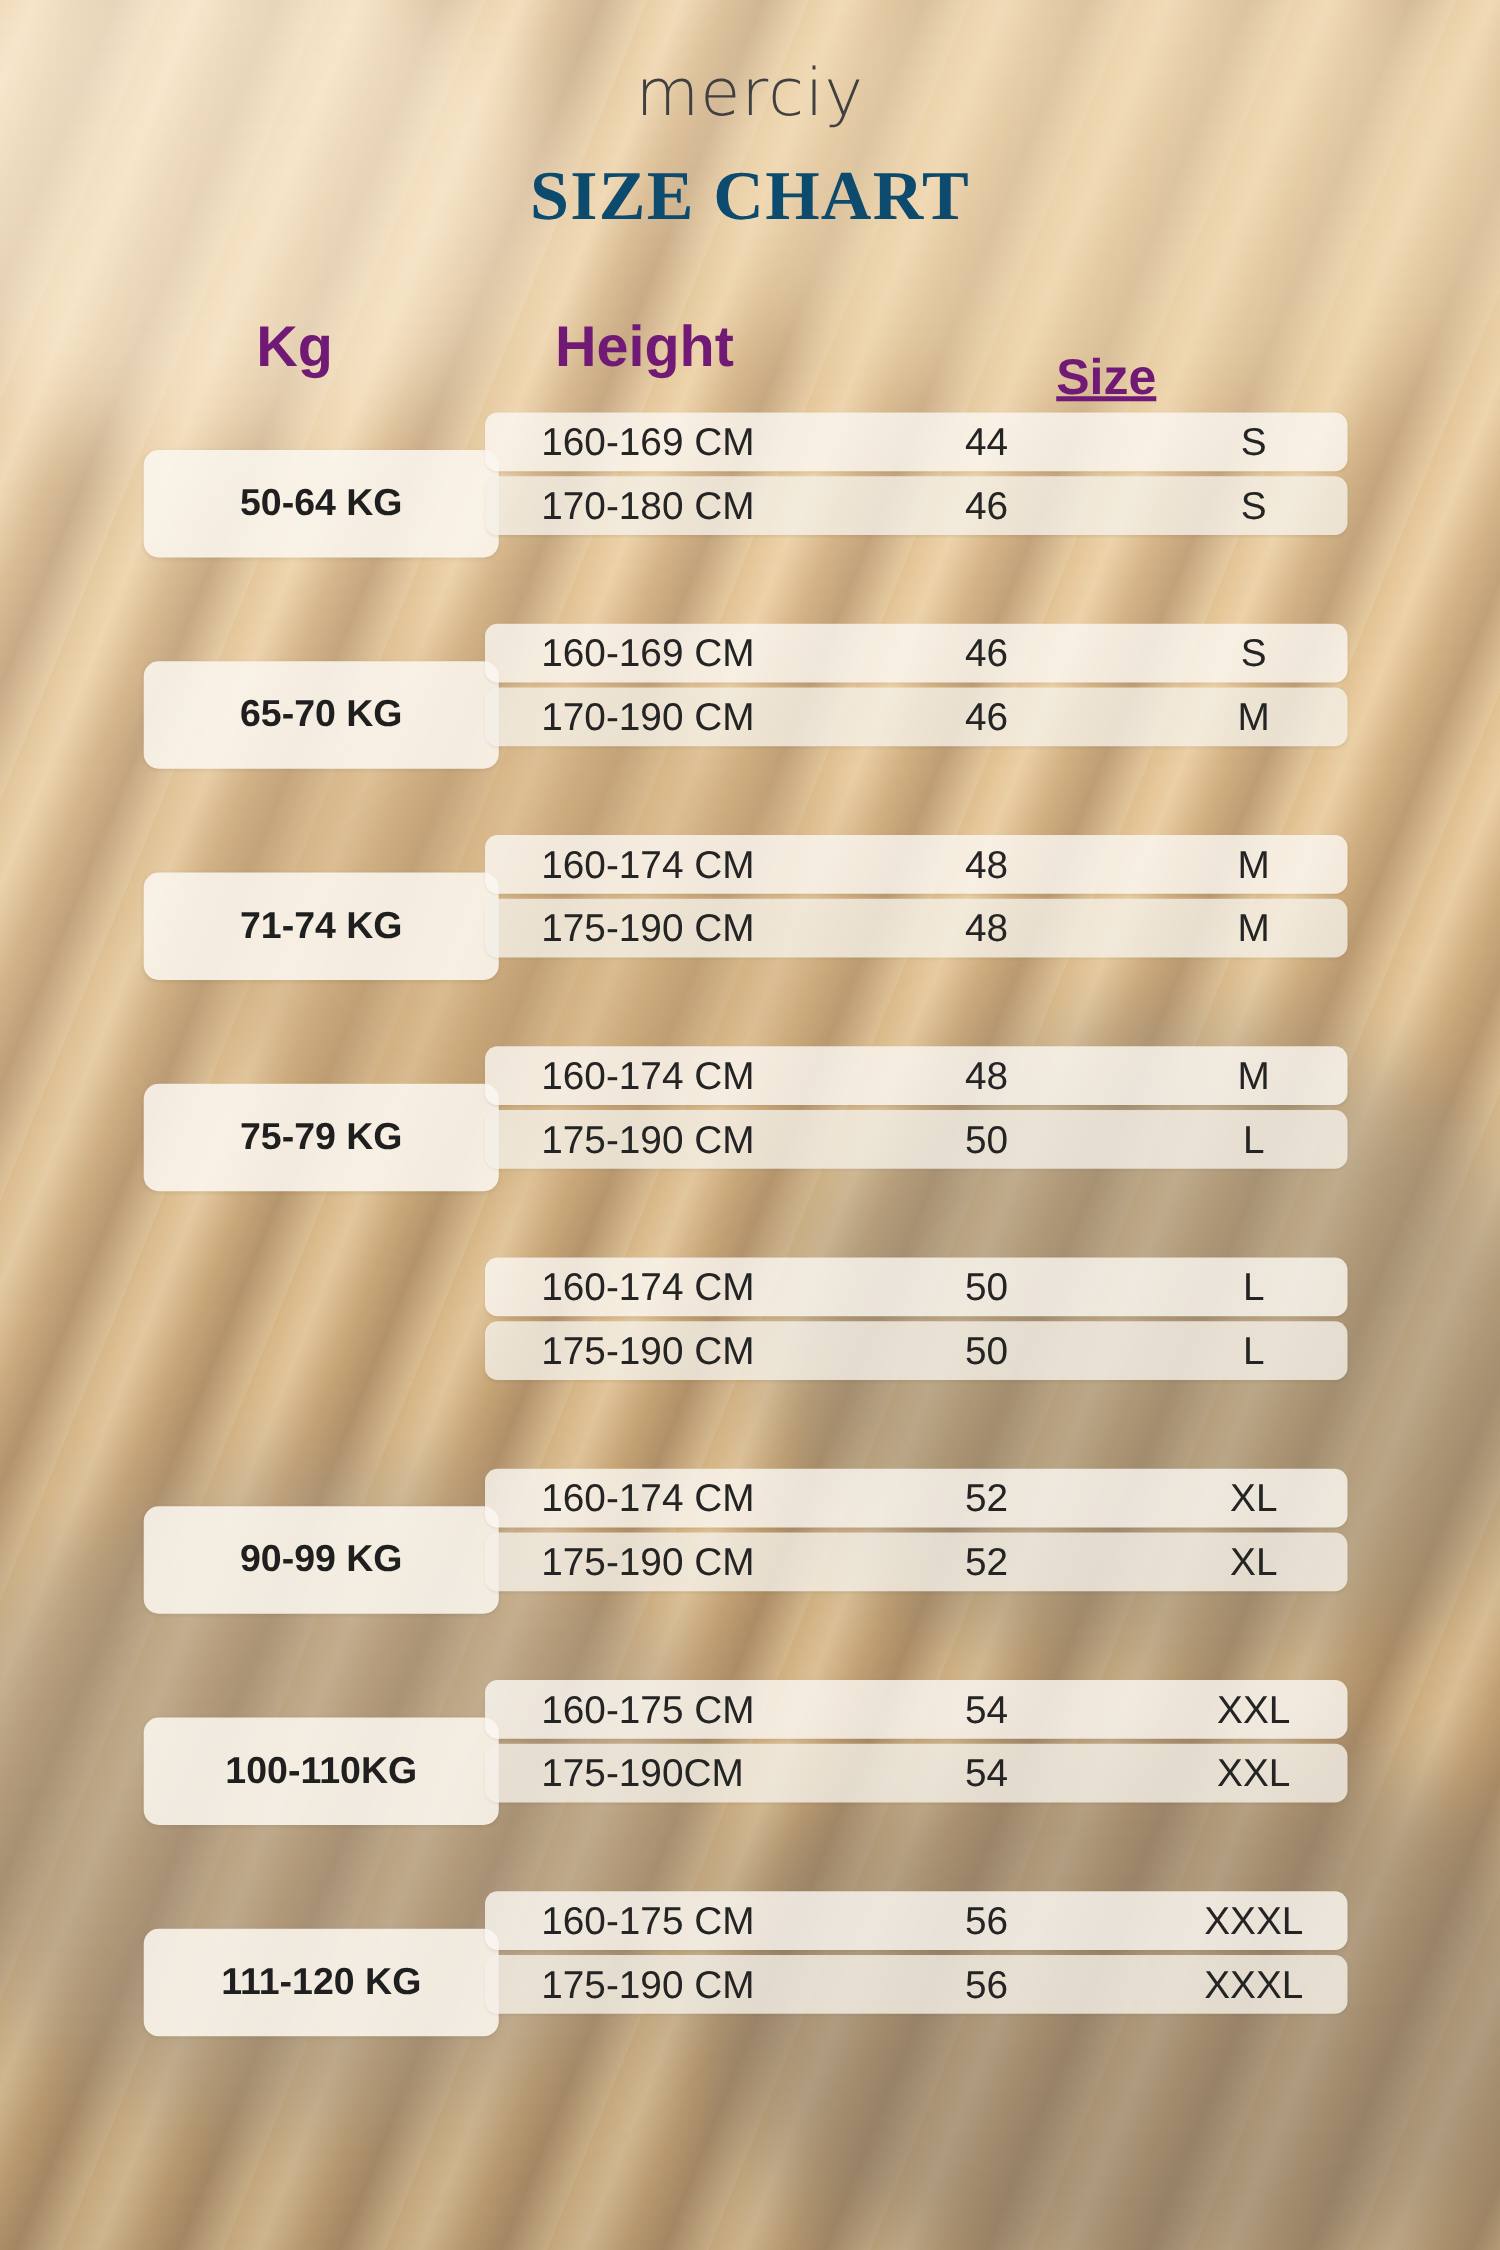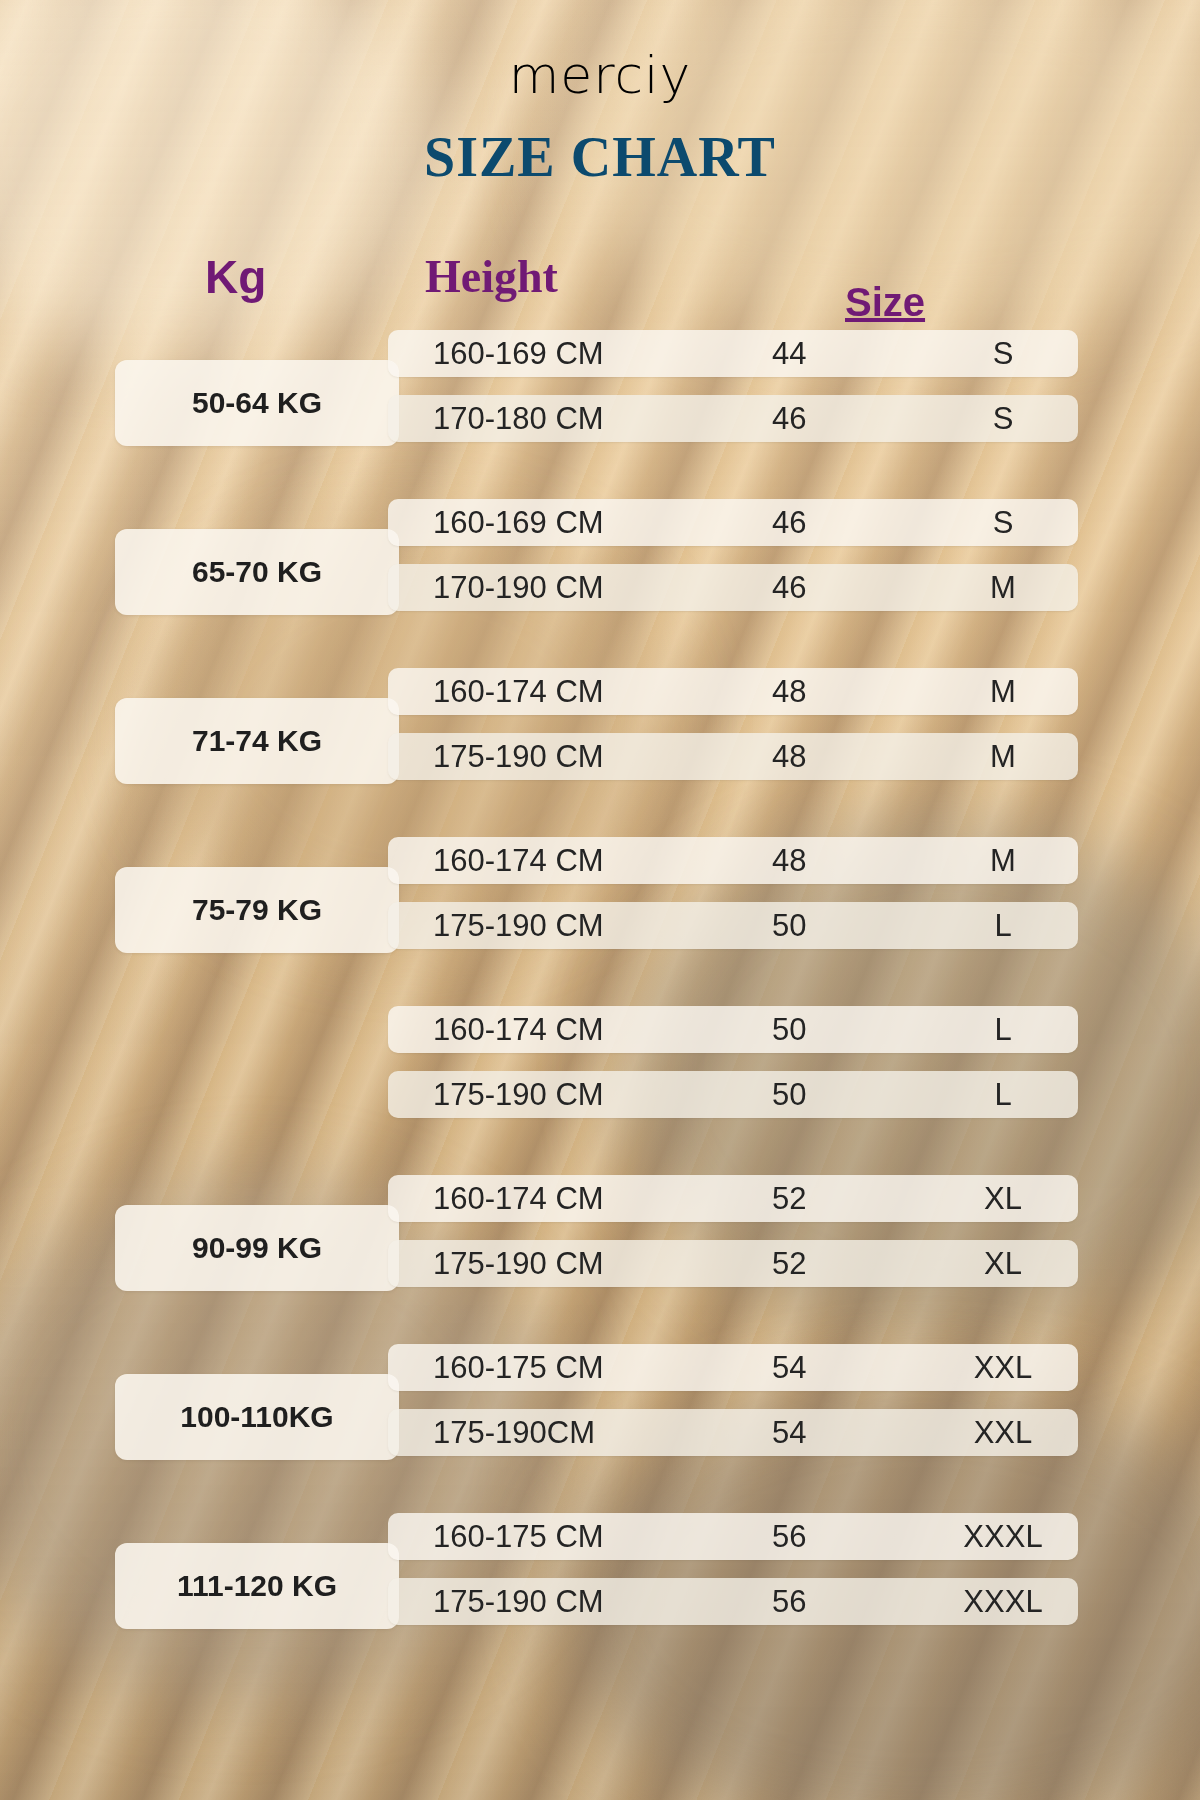--- a/index.html
+++ b/index.html
@@ -61,21 +61,21 @@
   .brand {
     position: absolute;
     top: 45px;
     left: 0;
     width: 1200px;
     text-align: center;
     font-family: "DejaVu Sans", sans-serif;
     font-size: 52px;
     font-weight: 300;
     letter-spacing: 1px;
-    color: #000000;
+    color: #404040;
   }
   .title {
     position: absolute;
     top: 125px;
     left: 0;
     width: 1200px;
     text-align: center;
     font-family: "Liberation Serif", serif;
     font-size: 56px;
     font-weight: 700;
@@ -84,21 +84,21 @@
   }
 
   
   .col-head {
     position: absolute;
     font-weight: 700;
     color: #701a75;
     font-size: 46px;
   }
   .col-head.kg     { left: 205px; top: 250px; }
-  .col-head.height { left: 425px; top: 250px; font-family: Liberation Serif, serif; }
+  .col-head.height { left: 444px; top: 250px; }
   .col-head.size   { left: 845px; top: 280px; font-size: 40px; text-decoration: underline; }
 
   
   .table {
     position: absolute;
     left: 0;
     top: 330px;
     width: 1200px;
   }
   .group {
@@ -123,21 +123,21 @@
   }
   .rows {
     position: absolute;
     left: 388px;
     top: 0;
     width: 690px;
   }
   .row {
     position: relative;
     height: 47px;
-    margin-bottom: 18px;
+    margin-bottom: 4px;
     background: rgba(250,247,240,0.82);
     border-radius: 10px;
     display: flex;
     align-items: center;
     box-shadow: 0 1px 2px rgba(90,75,55,0.10);
   }
   .row.alt { background: rgba(244,240,231,0.80); }
   .cell-height {
     position: absolute;
     left: 45px;

